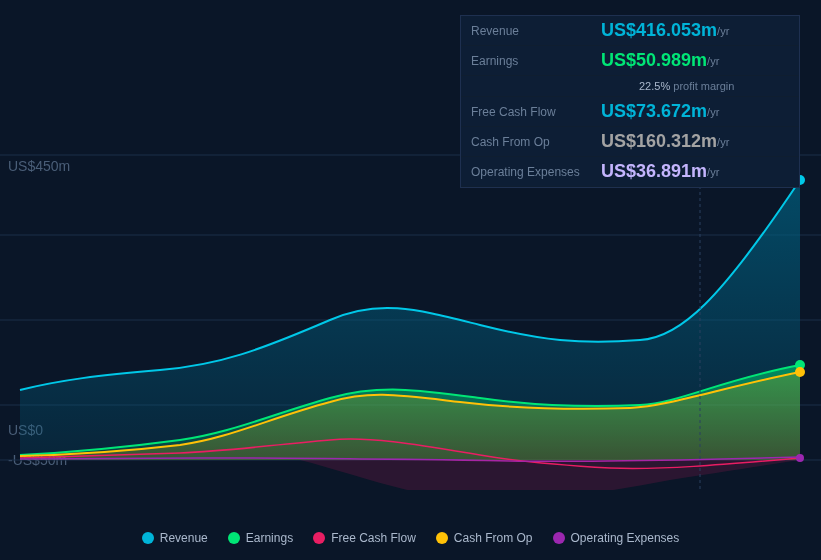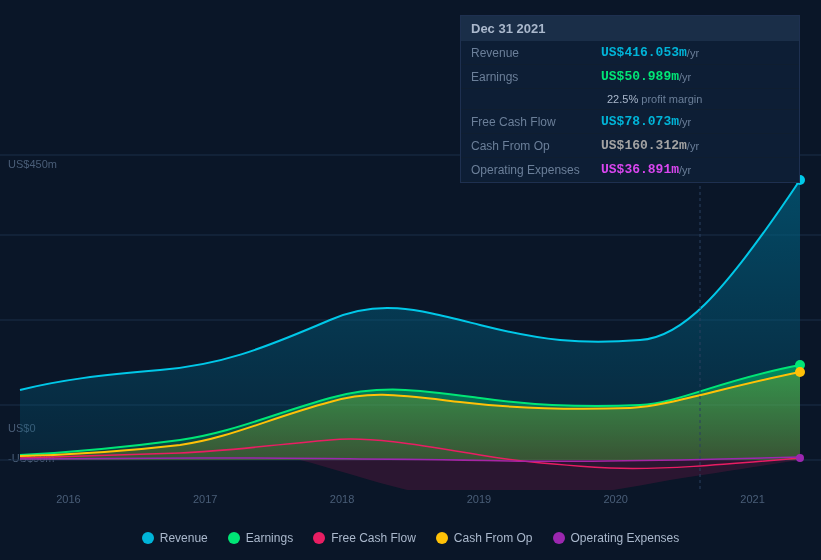--- a/index.html
+++ b/index.html
@@ -45,47 +45,46 @@
     }
 
     .tooltip-label {
       color: #6b7f99;
       font-size: 12px;
       width: 130px;
       flex-shrink: 0;
     }
 
     .tooltip-value {
-      font-size: 13px;
+      font-size: 18px;
       font-weight: bold;
-      font-family: Liberation Mono, monospace;
     }
 
     .tooltip-unit {
       color: #6b7f99;
       font-size: 11px;
     }
 
     .color-cyan { color: #00b4d8; }
     .color-green { color: #00e676; }
     .color-yellow { color: #a3a3a3; }
-    .color-gray { color: #d946ef; }
+    .color-gray { color: #c4b5fd; }
 
     .profit-margin {
       color: #6b7f99;
       font-size: 11px;
       margin-left: 6px;
     }
-    .profit-margin span { color: #aab8cc; }
+    .profit-margin span { color: #aab8cc; margin-left: 32px; }
 
     
     .y-label {
       position: absolute;
       color: #4a5e78;
-      font-size: 11px;
+      font-size: 14px;
       left: 8px;
     }
 
     
     .chart-svg {
       position: absolute;
       top: 150px;
       left: 0;
       width: 821px;
       height: 340px;
@@ -142,38 +141,37 @@
       stroke: #1a2e48;
       stroke-width: 1;
     }
   </style>
 </head>
 <body>
 
 <div class="chart-container">
 
   <div class="tooltip-box">
-    <div class="tooltip-title">Dec 31 2021</div>
     <div class="tooltip-row">
       <span class="tooltip-label">Revenue</span>
       <span class="tooltip-value color-cyan">US$416.053m</span>
       <span class="tooltip-unit">/yr</span>
     </div>
     <div class="tooltip-row">
       <span class="tooltip-label">Earnings</span>
       <span class="tooltip-value color-green">US$50.989m</span>
       <span class="tooltip-unit">/yr</span>
     </div>
     <div class="tooltip-row">
       <span class="tooltip-label"></span>
       <span class="profit-margin"><span>22.5%</span> profit margin</span>
     </div>
     <div class="tooltip-row">
       <span class="tooltip-label">Free Cash Flow</span>
-      <span class="tooltip-value color-cyan">US$78.073m</span>
+      <span class="tooltip-value color-cyan">US$73.672m</span>
       <span class="tooltip-unit">/yr</span>
     </div>
     <div class="tooltip-row">
       <span class="tooltip-label">Cash From Op</span>
       <span class="tooltip-value color-yellow">US$160.312m</span>
       <span class="tooltip-unit">/yr</span>
     </div>
     <div class="tooltip-row">
       <span class="tooltip-label">Operating Expenses</span>
       <span class="tooltip-value color-gray">US$36.891m</span>
@@ -227,28 +225,20 @@
     <path d="M 300,310 C 340,320 380,335 430,345 C 470,353 510,352 550,348 C 590,344 630,338 670,330 C 710,324 760,316 800,310 L 800,310 L 300,310 Z" fill="rgba(233,30,99,0.15)"></path>
 
     <line x1="700" y1="0" x2="700" y2="340" stroke="#2a4060" stroke-width="1" stroke-dasharray="3,3"></line>
 
     <circle cx="800" cy="30" r="5" fill="#00c8e8"></circle>
     <circle cx="800" cy="215" r="5" fill="#00e676"></circle>
     <circle cx="800" cy="222" r="5" fill="#ffc107"></circle>
     <circle cx="800" cy="308" r="4" fill="#9c27b0"></circle>
   </svg>
 
-  <div class="x-labels">
-    <span class="x-label">2016</span>
-    <span class="x-label">2017</span>
-    <span class="x-label">2018</span>
-    <span class="x-label">2019</span>
-    <span class="x-label">2020</span>
-    <span class="x-label">2021</span>
-  </div>
 
   <div class="legend">
     <div class="legend-item">
       <div class="legend-dot" style="background:#00b4d8;"></div>
       <span class="legend-label">Revenue</span>
     </div>
     <div class="legend-item">
       <div class="legend-dot" style="background:#00e676;"></div>
       <span class="legend-label">Earnings</span>
     </div>

